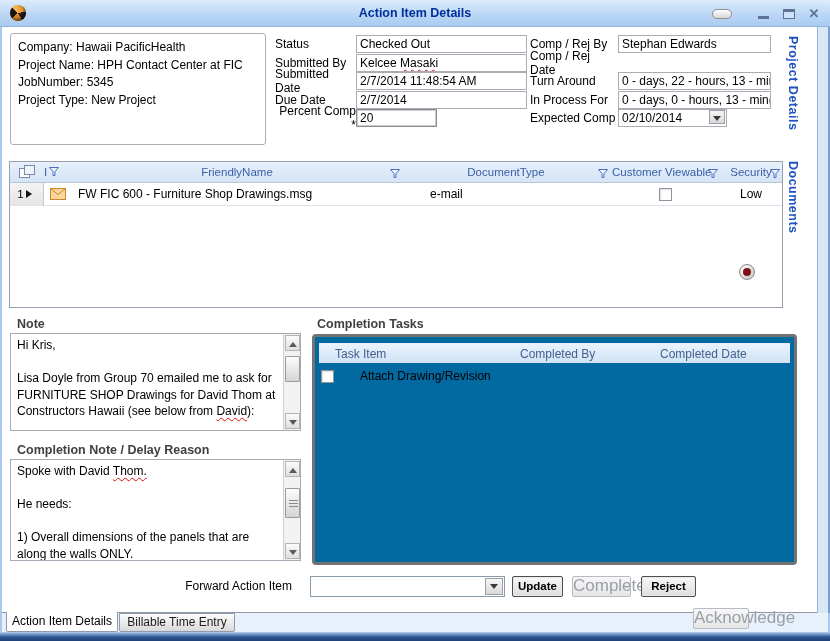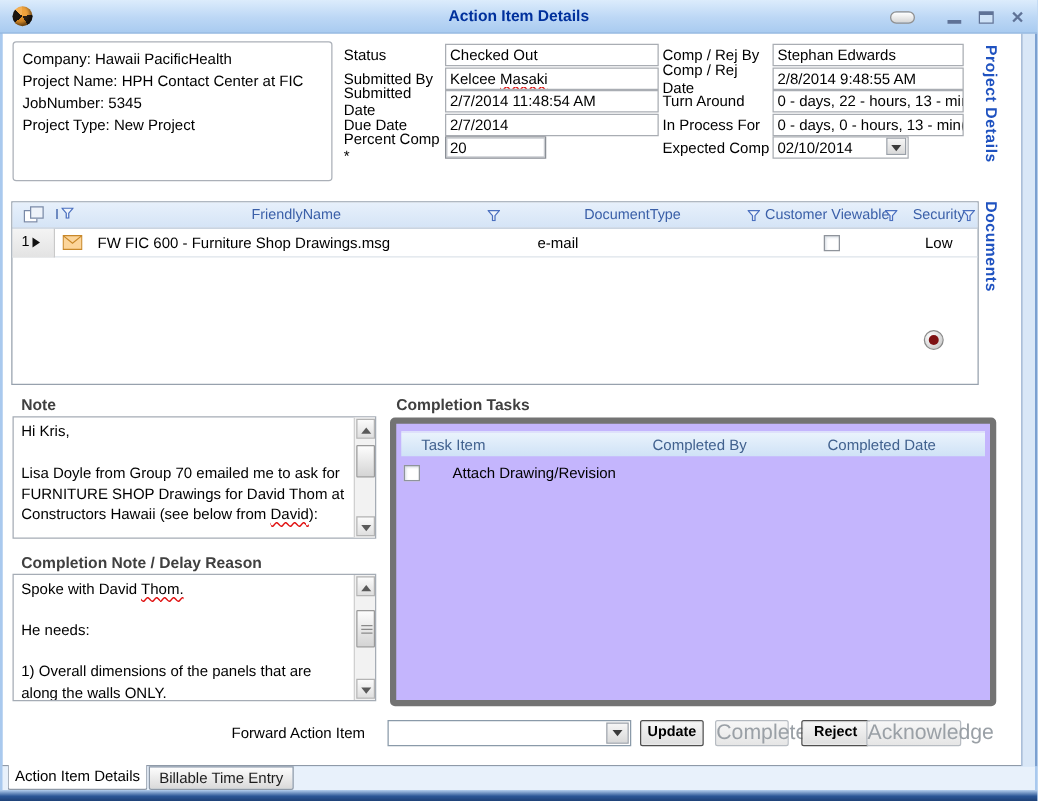--- a/index.html
+++ b/index.html
@@ -86,21 +86,21 @@
   .note-text { position:absolute; left:0; top:0; right:17px; bottom:0; padding:3px 6px; line-height:16.5px; white-space:pre-wrap; overflow:hidden; }
   .vscroll { position:absolute; right:0; top:0; width:17px; height:100%; background:#f2f2f2; border-left:1px solid #d0d0d0; }
   .sbtn { position:absolute; left:1px; width:15px; height:16px; background:linear-gradient(#fbfbfb,#dfdfdf); border:1px solid #b4b4b4; }
   .sbtn.up { top:1px; } .sbtn.dn { bottom:1px; }
   .tri-up { position:absolute; left:3px; top:5px; width:0; height:0; border:4px solid transparent; border-bottom:5px solid #5a5a5a; margin-top:-3px; }
   .tri-dn { position:absolute; left:3px; top:6px; width:0; height:0; border:4px solid transparent; border-top:5px solid #5a5a5a; }
   .sthumb { position:absolute; left:1px; width:15px; background:linear-gradient(#fdfdfd,#d4d4d4); border:1px solid #9a9a9a; border-radius:1px; }
   .sthumb .grip { position:absolute; left:3px; top:50%; width:9px; height:1px; background:#8a8a8a; box-shadow:0 -3px 0 #8a8a8a, 0 3px 0 #8a8a8a; }
 
   
-  .tasks-panel { position:absolute; left:312px; top:334px; width:485px; height:231px; border:5px solid #737373; border-radius:4px; background:#c4b5fd; }
+  .tasks-panel { position:absolute; left:312px; top:334px; width:485px; height:231px; border:3px solid #737373; border-radius:4px; background:#0369a1; }
   .tasks-header { display:flex; height:20px; margin:6px 4px 0 4px; align-items:center;
     background:linear-gradient(#eaf3fc,#cfe2f6); color:#41618e; border-top:1px solid #e6eefa; }
   .th-task { width:201px; padding-left:16px; }
   .th-by { width:140px; }
   .th-date { flex:1; }
   .task-row { display:flex; align-items:center; height:22px; margin:2px 4px 0 4px; }
   .task-row .checkbox { margin-left:2px; }
   .task-label { margin-left:26px; }
 
   
@@ -163,32 +163,31 @@
     </div>
     <div class="frow">
       <span class="flabel" style="width: 81px;">Submitted Date</span>
       <div class="finput" style="width: 171px;"><span><span>2/7/2014 11:48:54 AM</span></span></div>
     </div>
     <div class="frow">
       <span class="flabel" style="width: 81px;">Due Date</span>
       <div class="finput" style="width: 171px;"><span><span>2/7/2014</span></span></div>
     </div>
     <div class="frow">
-      <span class="flabel" style="width: 81px;">Percent Comp *</span>
+      <span class="flabel" style="width: 81px; text-align: right;">Percent Comp *</span>
       <div class="finput strong" style="width: 81px;"><span><span>20</span></span></div>
     </div>
   </div>
 <div class="fieldcol" id="form-right" style="left:530px;">
     <div class="frow">
       <span class="flabel" style="width: 88px;">Comp / Rej By</span>
       <div class="finput" style="width: 153px;"><span><span>Stephan Edwards</span></span></div>
     </div>
     <div class="frow">
       <span class="flabel" style="width: 88px;">Comp / Rej Date</span>
-      <div class="finput" style="width: 153px;"><span><span>2/8/2014 9:48:55 AM</span></span></div>
     </div>
     <div class="frow">
       <span class="flabel" style="width: 88px;">Turn Around</span>
       <div class="finput" style="width: 153px;"><span><span>0 - days, 22 - hours, 13 - min(s)</span></span></div>
     </div>
     <div class="frow">
       <span class="flabel" style="width: 88px;">In Process For</span>
       <div class="finput" style="width: 153px;"><span><span>0 - days, 0 - hours, 13 - min(s)</span></span></div>
     </div>
     <div class="frow">
@@ -320,19 +319,19 @@
 
 <div class="footer-label">Forward Action Item</div>
 <div class="footer-combo">
   <span class="val"></span>
   <span class="drop-btn"><span class="arrow-down"></span></span>
 </div>
 <div id="footer-buttons">
     <div class="btn enabled" style="left: 512px; width: 51px;">Update</div>
     <div class="btn disabled" style="left: 572px; width: 59px;">Complete</div>
     <div class="btn enabled" style="left: 641px; width: 55px;">Reject</div>
-    <div class="btn disabled" style="left: 693px; width: 76px;">Acknowledge</div>
+    <div class="btn disabled" style="left: 693px; width: 56px; margin-top: 32px;">Acknowledge</div>
   </div>
 
 <div id="bottom-tabs">
     <div class="tab active">Action Item Details</div>
     <div class="tab inactive">Billable Time Entry</div>
   </div>
 
 </body></html>

